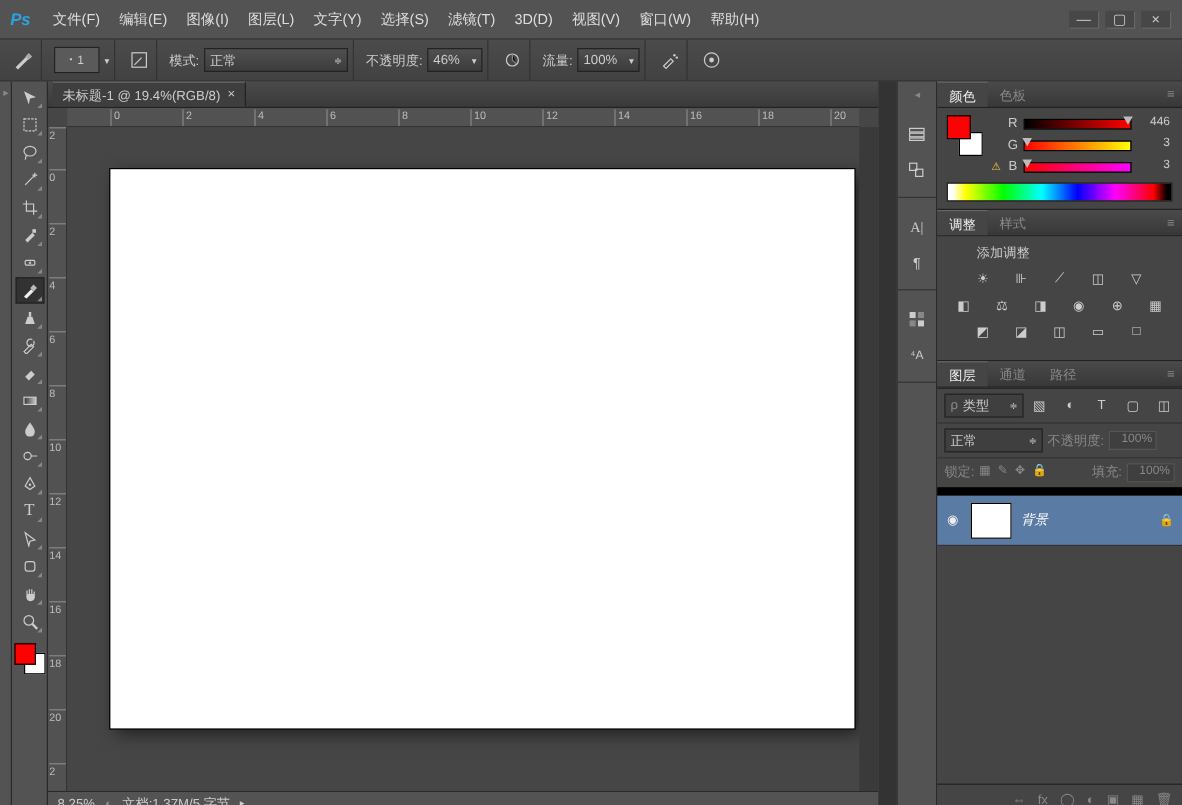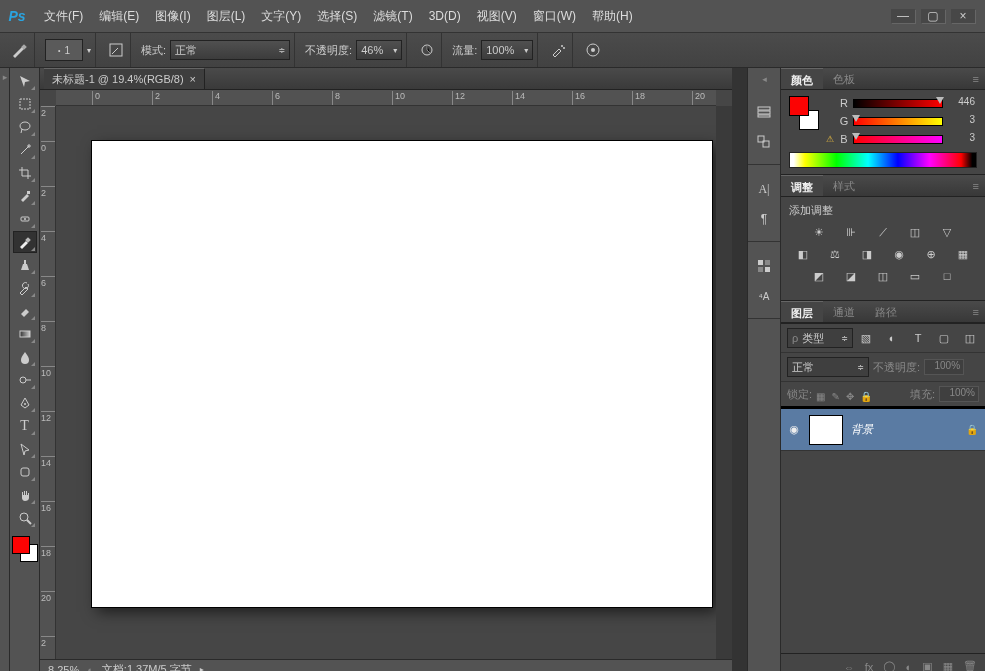--- a/index.html
+++ b/index.html
@@ -40,51 +40,51 @@
 .vscroll { position:absolute; right:0; top:16px; width:16px; bottom:0; background:#3a3a3a; }
 .doc-status { height: 20px; background: #535353; border-top: 1px solid #2a2a2a; display: flex; align-items: center; font-size: 11px; gap: 8px; padding: 0 8px; }
 .mid-gap { width: 15px; background: #333; }
 .dock-strip { width: 34px; background: #535353; border-left: 1px solid #2a2a2a; border-right: 1px solid #2a2a2a; display: flex; flex-direction: column; align-items: center; gap: 12px; padding-top: 6px; }
 .dock-strip .handle-dots { margin-bottom:4px; }
 .dock-group { display:flex; flex-direction:column; gap:6px; align-items:center; padding-bottom:10px; border-bottom:1px solid #333; width:100%;}
 .dock-btn { width: 24px; height: 24px; display: flex; align-items: center; justify-content: center; color: #ccc; font-size:12px; }
 .right-panels { width: 204px; background: #454545; display: flex; flex-direction: column; }
 .panel-tabs { height: 22px; background: linear-gradient(#4a4a4a,#383838); display: flex; align-items: stretch; border-bottom:1px solid #222; }
 .panel-tab { padding: 4px 10px; color: #888; font-size:11px; }
-.panel-tab.active { background: #454545; color: #eee; border-top:1px solid #666;font-weight:bold; }
+.panel-tab.active { background: #454545; color: #eee; border-top:1px solid #666; }
 .collapse-lines { margin-left:auto; display:flex; align-items:center; padding:0 6px; color:#888; }
 .color-panel { padding: 6px 8px; border-bottom: 1px solid #222; background:#454545;}
 .color-topline { display:flex; align-items:flex-start; gap:6px; }
 .color-pickers { position:relative; width:30px; height:34px;}
 .color-pickers .pf { position:absolute; left:0; top:0; width:20px; height:20px; background:#fc0303; border:1px solid #000;}
 .color-pickers .pb { position:absolute; right:0; bottom:0; width:20px; height:20px; background:#fff; border:1px solid #000;}
 .rgb-col { flex:1; display:flex; flex-direction:column; gap:4px;}
 .slider-row { display: flex; align-items: center; gap: 4px; }
 .sl-label { width:10px; text-align:center; }
 .slider { flex: 1; height: 9px; border: 1px solid #000; position: relative; }
 .sl-r { background: linear-gradient(to right,#000,#f00); }
 .sl-g { background: linear-gradient(to right,#f00,#ff0); }
 .sl-b { background: linear-gradient(to right,#f00,#f0f); }
 .sl-knob { position:absolute; top:-3px; width:0; height:0; border-left:4px solid transparent; border-right:4px solid transparent; border-top:7px solid #bbb; }
 .val-box { width: 30px; height: 14px; text-align: right; padding-right: 2px; font-size:10px; }
 .warn-icn { width:10px; display:flex; align-items:center; justify-content:center; font-size:9px; color:#eebf3f; }
 .spectrum { height: 16px; margin-top: 6px; background: linear-gradient(to right,#fff 0%,#fff 2%,#ff0 8%,#0f0 25%,#0ff 42%,#00f 58%,#f0f 75%,#f00 92%,#000 98%,#000 100%); border:1px solid #222; }
 .adjust-panel { padding: 6px 8px 10px 8px; border-bottom: 1px solid #222; background:#454545; }
-.adjust-title { font-size:11px; margin-bottom:6px; }
+.adjust-title { font-size:11px; margin-bottom:6px;margin-left:25px; }
 .adj-row { display: flex; justify-content: center; gap: 14px; margin: 6px 0; }
 .adj-ic { width: 18px; height: 16px; display:flex; align-items:center; justify-content:center; color:#ccc; }
 .layers-panel { flex:1; display:flex; flex-direction:column; background:#454545; border-top:1px solid #222;}
 .layer-toolbar { padding: 4px 6px; display: flex; align-items: center; gap: 4px; border-bottom: 1px solid #333; }
 .kind-sel { height: 20px; border: 1px solid #222; background: #3f3f3f; display: flex; align-items: center; padding: 0 4px; gap: 4px; flex:1; }
 .kind-icons { display:flex; gap:8px; }
 .blend-row { padding: 4px 6px; display: flex; align-items: center; gap: 4px; border-bottom: 1px solid #333; }
 .blend-sel { width:82px; height: 20px; border: 1px solid #222; background: #3f3f3f; display: flex; align-items: center; justify-content:space-between; padding: 0 4px; }
 .opacity-label { color:#888; }
 .pct-box { width:40px; height:16px; border:1px solid #555; background:#3f3f3f; text-align:right; padding-right:3px; color:#888; font-size:10px;}
-.lock-row { padding: 4px 6px; display: flex; align-items: flex-end; gap: 4px; border-bottom: 3px solid #000000; }
+.lock-row { padding: 4px 6px; display: flex; align-items: flex-start; gap: 4px; border-bottom: 7px solid #000000; }
 .lock-icns { display:flex; gap:6px; color:#888; font-size:10px;}
 .layers-list { flex:1; overflow:hidden; }
 .layer-item { height: 42px; background: #5a7ba3; display: flex; align-items: center; padding: 0 6px; gap: 8px; border-bottom:1px solid #333; }
 .eye { width:14px; display:flex; justify-content:center; color:#eee; }
 .thumb { width: 34px; height: 30px; background: #fff; border: 1px solid #000; }
 .layer-name { font-style: italic; font-size:11px; color:#fff;text-align:right; }
 .lock-badge { margin-left:auto; color:#ddd; font-size:10px; }
 .layers-bot { height:26px; border-top:1px solid #222; display:flex; align-items:center; justify-content:flex-end; gap:10px; padding:0 8px; color:#888; }
 svg { display:block; }
 </style>

